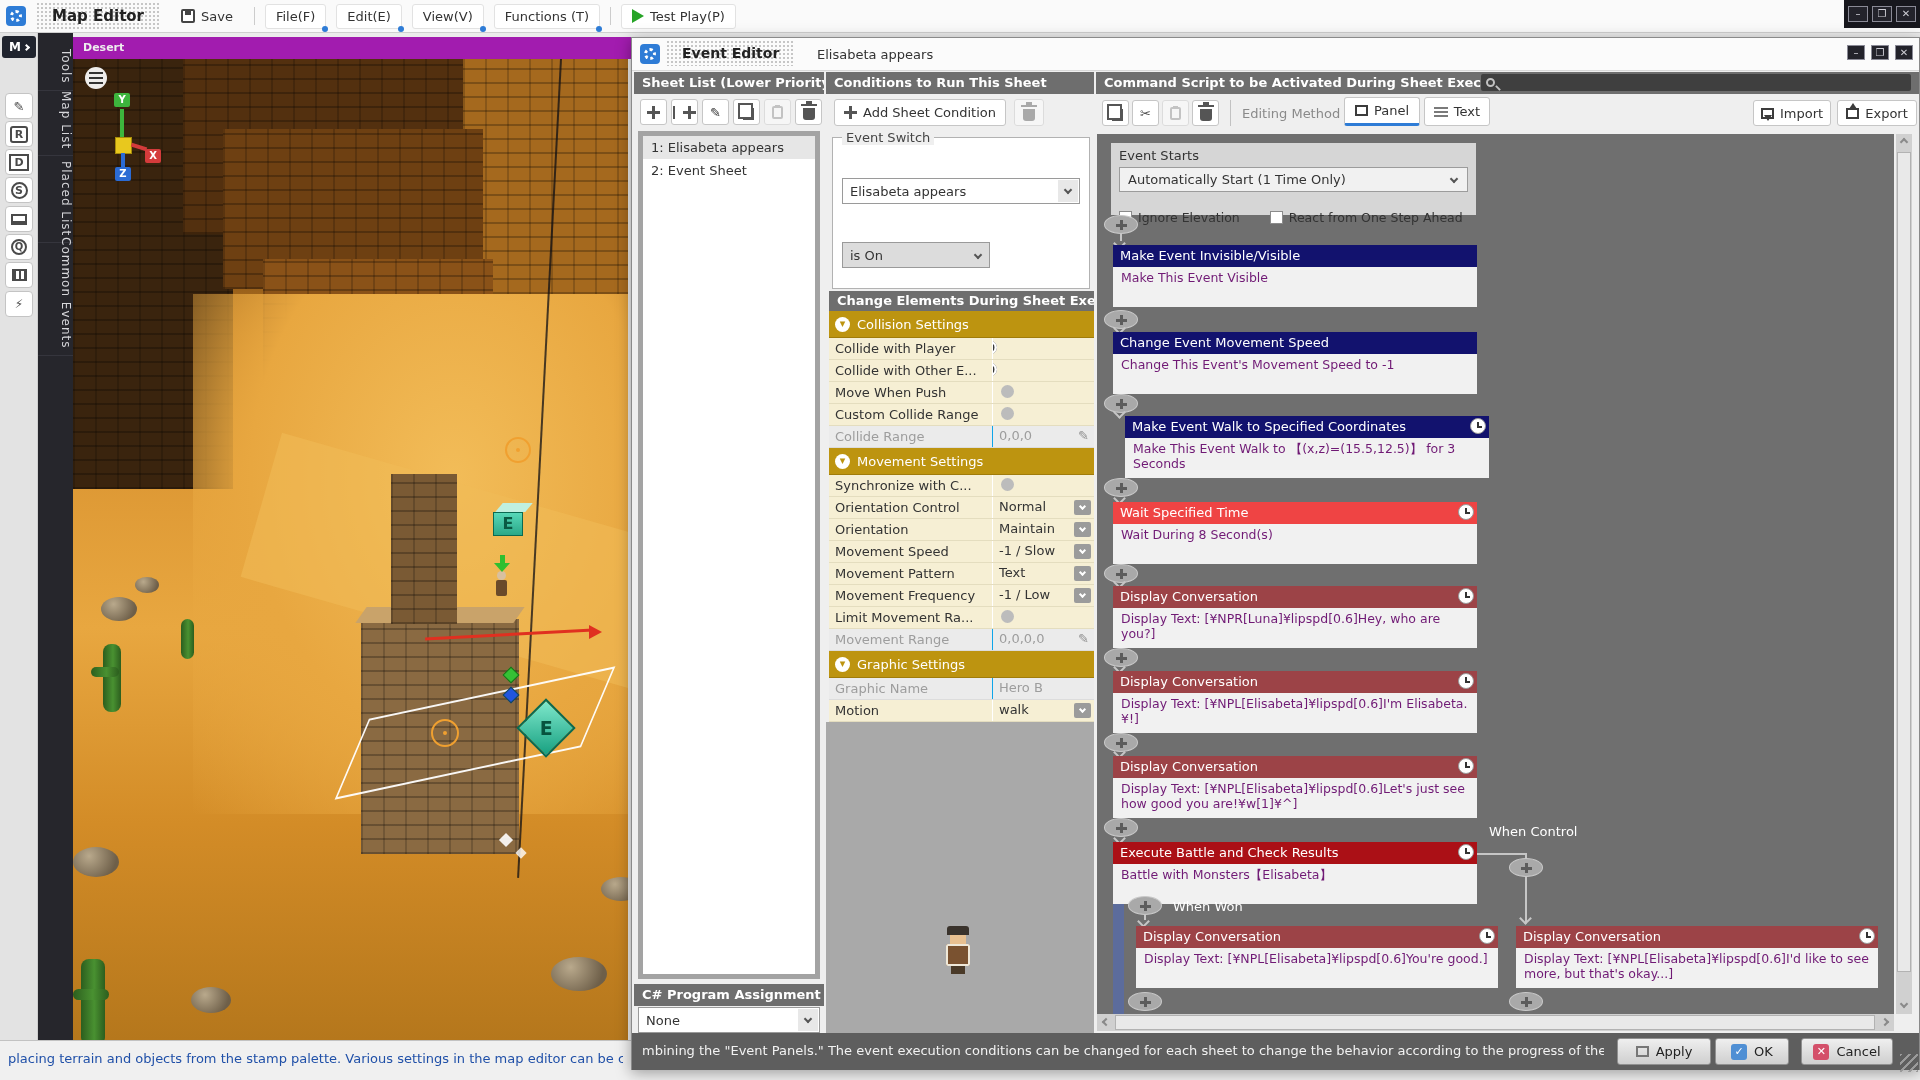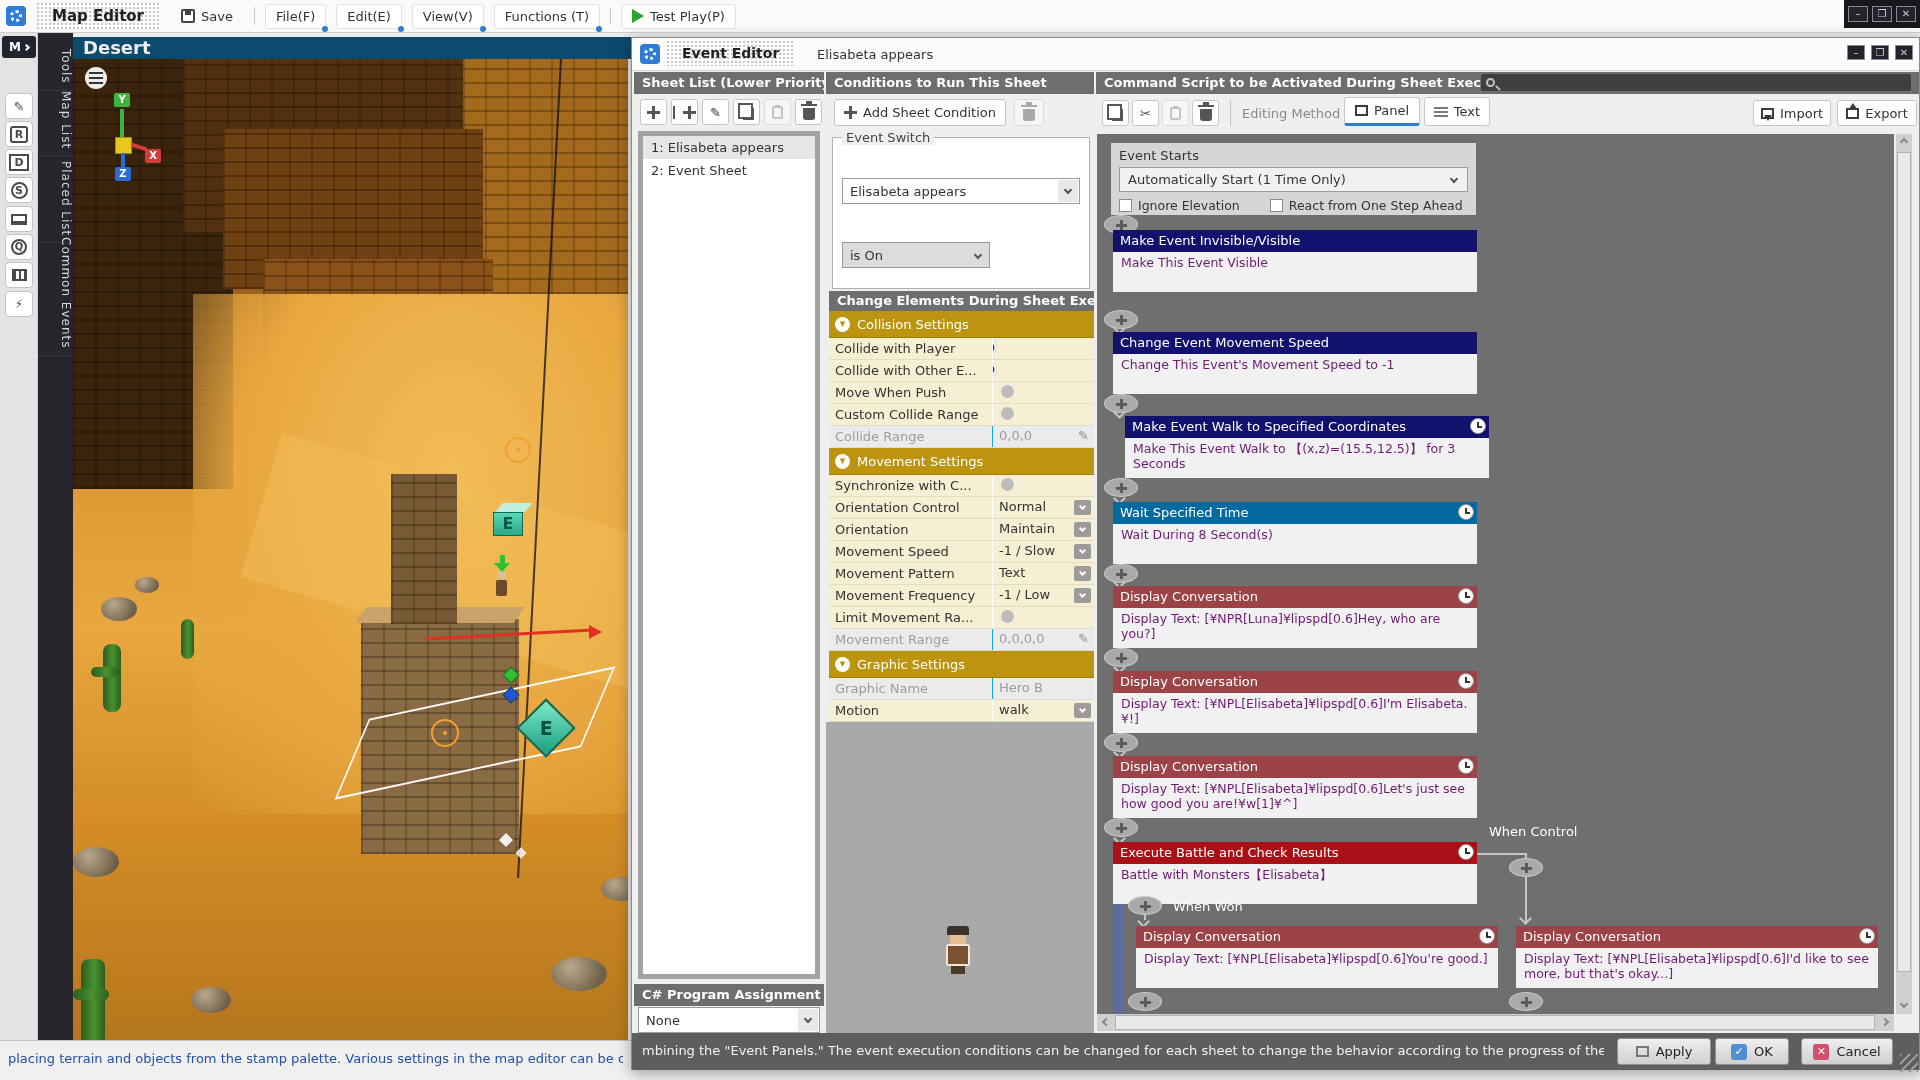--- a/index.html
+++ b/index.html
@@ -23,21 +23,21 @@
 
 .lstrip{left:0;top:33px;width:38px;height:1047px;background:#e3e3e3;border-right:1px solid #cfcfcf}
 .mbutton{position:absolute;left:2px;top:3px;width:34px;height:22px;background:#20242e;border-radius:3px;color:#fff;font-weight:bold;font-size:12px;display:flex;align-items:center;justify-content:center;gap:3px}
 .mbutton .chev{border-color:#fff;transform:rotate(-45deg);width:5px;height:5px}
 .toolbtn{position:absolute;left:5px;width:28px;height:26px;background:#fff;border:1px solid #c4c4c4;border-radius:4px;display:flex;align-items:center;justify-content:center;color:#4a4a4a;font-weight:bold;font-size:13px}
 .lchev{position:absolute;bottom:8px;color:#8a8a8a;font-size:13px}
 
 .tabstrip{left:38px;top:33px;width:35px;height:1007px;background:#26262c}
 .vtab{position:absolute;left:0;width:35px;writing-mode:vertical-rl;color:#d6d6da;font-size:12px;padding:6px 0;text-align:center;letter-spacing:1px;border-bottom:1px solid #35353d;width:35px}
 
-.maptitle{left:73px;top:37px;width:666px;height:22px;background:#0c4a6e;color:#eee;font-size:18px;line-height:22px;padding-left:10px;font-weight:bold}
+.maptitle{left:73px;top:37px;width:666px;height:22px;background:#a21caf;color:#eee;font-size:11px;line-height:22px;padding-left:10px;font-weight:bold}
 .scene{left:73px;top:59px;width:555px;height:981px;overflow:hidden;background:linear-gradient(180deg,#17100a 0%,#2a1a0c 6%,#6e4414 16%,#b5731f 28%,#dd9834 42%,#e8a740 58%,#d38c27 78%,#b5771c 100%)}
 .brick{background-image:repeating-linear-gradient(0deg,rgba(0,0,0,.25) 0 2px,transparent 2px 14px),repeating-linear-gradient(90deg,rgba(0,0,0,.18) 0 2px,transparent 2px 22px)}
 .cactus{background:linear-gradient(90deg,#2c5e1e,#499131 55%,#2c5e1e);border-radius:8px}
 .rock{background:radial-gradient(circle at 35% 30%,#b9a98c,#6e5f49 75%);border-radius:50%}
 .ring{border:2px solid #f0a030;border-radius:50%}
 .ring::after{content:"";position:absolute;left:50%;top:50%;width:4px;height:4px;margin:-2px;border-radius:50%;background:#f0a030}
 .pin{width:12px;height:12px;transform:rotate(45deg);border:1px solid rgba(0,60,0,.6)}
 .gz-lab{position:absolute;width:16px;height:14px;color:#fff;font-size:10px;font-weight:bold;text-align:center;line-height:14px;border-radius:2px}
 
 .statusbar{left:0;top:1040px;width:1920px;height:40px;background:#f0f0f0;border-top:1px solid #c2c2c2}
@@ -71,21 +71,21 @@
 .tg.off .kn{left:2px;background:#bcbcbc}
 .ddbtn{position:absolute;right:3px;top:3px;width:17px;height:15px;background:#9b9b9b;border-radius:2px;display:flex;align-items:center;justify-content:center}
 .ddbtn .chev{border-color:#fff;margin-top:-2px;width:5px;height:5px}
 .pencil{position:absolute;right:5px;top:2px;color:#8f8f8f;font-size:13px}
 
 .canvas{background:#6f6f6f;overflow:hidden}
 .cp{position:absolute;width:364px;height:62px}
 .cph{height:22px;color:#fff;font-size:13px;padding:3px 7px 0;position:relative;white-space:nowrap;overflow:hidden}
 .cpb{height:40px;background:#f1f1f1;color:#701a75;font-size:12.5px;line-height:15px;padding:3px 8px;overflow:hidden}
 .navy .cph{background:#12126e}
-.blk .cph{background:#0369a1}
+.blk .cph{background:#ef4444}
 .mar .cph{background:#9c4347}
 .red .cph{background:#ab1016}
 .clock{position:absolute;right:3px;top:2px;width:16px;height:16px;border-radius:50%;background:#fff;border:1px solid #999}
 .clock::before{content:"";position:absolute;left:6px;top:3px;width:2px;height:5px;background:#333}
 .clock::after{content:"";position:absolute;left:6px;top:7px;width:5px;height:2px;background:#333}
 .conn{position:absolute;width:34px}
 .node{width:34px;height:19px;border-radius:50%;background:#a9a9a9;border:1px solid #c9c9c9;position:relative}
 .node::before{content:"";position:absolute;left:15px;top:4px;width:3px;height:10px;background:#5c5c5c}
 .node::after{content:"";position:absolute;left:11px;top:8px;width:11px;height:3px;background:#5c5c5c}
 .stem{position:absolute;left:16px;width:2px;background:#c6c6c6}
@@ -472,21 +472,21 @@
       </span>
 
     <div class="a canvas" style="left:465px;top:96px;width:797px;height:880px">
 
       <div class="es" style="left:14px;top:9px;width:365px;height:72px">
         <span>Event Starts</span>
         <div class="essel">
           <span>Automatically Start (1 Time Only)</span>
           <span class="chev a" style="right:10px;top:8px"></span>
         </div>
-        <div style="margin-top:6px;display:flex;gap:30px;font-size:12.5px">
+        <div style="margin-top:18px;display:flex;gap:30px;font-size:12.5px">
           <span><span class="cbx"></span><span>Ignore Elevation</span></span>
           <span><span class="cbx"></span><span>React from One Step Ahead</span></span>
         </div>
       </div>
 
       <div class="conn" style="left:7px;top:81px;height:33px">
           <div class="node"></div>
           <div class="stem" style="top:19px;bottom:7px"></div>
           <div class="ahead" style="bottom:0"></div>
         </div>
@@ -512,21 +512,21 @@
         </div>
       <div class="conn" style="left:7px;top:599px;height:23px">
           <div class="node"></div>
           <div class="ahead" style="bottom:-1px"></div>
         </div>
       <div class="conn" style="left:7px;top:684px;height:24px">
           <div class="node"></div>
           <div class="ahead" style="bottom:-1px"></div>
         </div>
 
-      <div class="cp navy" style="left:16px;top:96px">
+      <div class="cp navy" style="left:16px;top:111px">
           <div class="cph">Make Event Invisible/Visible</div>
           <div class="cpb">Make This Event Visible</div>
         </div>
       <div class="cp navy" style="left:16px;top:198px">
           <div class="cph">Change Event Movement Speed</div>
           <div class="cpb">Change This Event's Movement Speed to -1</div>
         </div>
       <div class="cp navy" style="left:28px;top:282px">
           <div class="cph">Make Event Walk to Specified Coordinates<span class="clock"></span></div>
           <div class="cpb">Make This Event Walk to 【(x,z)=(15.5,12.5)】 for 3 Seconds</div>

